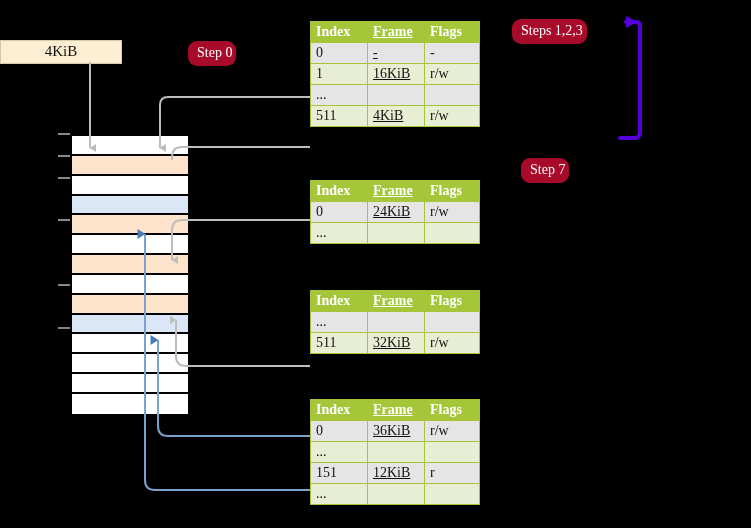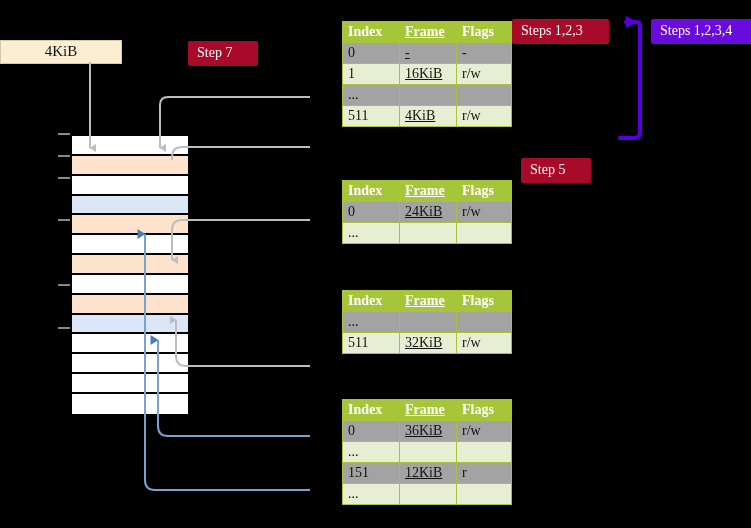--- a/index.html
+++ b/index.html
@@ -20,22 +20,22 @@
     width: 751px;
     height: 528px;
   }
 
   
   .badge {
     position: absolute;
     color: #ffffff;
     font-size: 14px;
     line-height: 1;
-    padding: 5px 26px 6px 9px;
-    border-radius: 2px;
+    padding: 5px 4px 6px 9px;
+    border-radius: 9px;
     white-space: nowrap;
     font-family: "Liberation Serif", serif;
   }
   .badge-red { background: #a80b2a; }
   .badge-purple { background: #6a0bdd; }
 
   
   .kib-box {
     position: absolute;
     background: #fbeed2;
@@ -68,25 +68,24 @@
     position: absolute;
     height: 2px;
     width: 12px;
     background: #888888;
   }
 
   
   .ptable {
     position: absolute;
     border-collapse: collapse;
-    background: #a3a3a3;
+    background: #e5e5e5;
     font-family: "Liberation Serif", serif;
     font-size: 14px;
     color: #111111;
-    margin-left: 32px;
   }
   .ptable td, .ptable th {
     border: 1px solid #a8c23a;
     padding: 2px 5px;
     text-align: left;
     height: 21px;
     box-sizing: border-box;
     vertical-align: middle;
   }
   .ptable th {
@@ -113,33 +112,30 @@
 </head>
 <body>
 
 <div class="stage">
 
   <div class="kib-box" style="left:0px; top:40px; width:120px; height:22px;">
     <span>4KiB</span>
   </div>
 
   <div class="badge badge-red" style="left:188px; top:41px;">
-    <span>Step 7</span>
+    <span>Step 0</span>
   </div>
 
   <div class="badge badge-red" style="left:512px; top:19px;">
     <span>Steps 1,2,3</span>
   </div>
 
-  <div class="badge badge-purple" style="left:651px; top:19px;">
-    <span>Steps 1,2,3,4</span>
-  </div>
 
   <div class="badge badge-red" style="left:521px; top:158px;">
-    <span>Step 5</span>
+    <span>Step 7</span>
   </div>
 
   <div class="memcol" style="left:70px; top:134px; width:120px; height:282px;" id="memcol">
       <div class="memrow m-white" style="height: 19.8571px;"></div>
       <div class="memrow m-orange" style="height: 19.8571px;"></div>
       <div class="memrow m-white" style="height: 19.8571px;"></div>
       <div class="memrow m-blue" style="height: 19.8571px;"></div>
       <div class="memrow m-orange" style="height: 19.8571px;"></div>
       <div class="memrow m-white" style="height: 19.8571px;"></div>
       <div class="memrow m-orange" style="height: 19.8571px;"></div>

